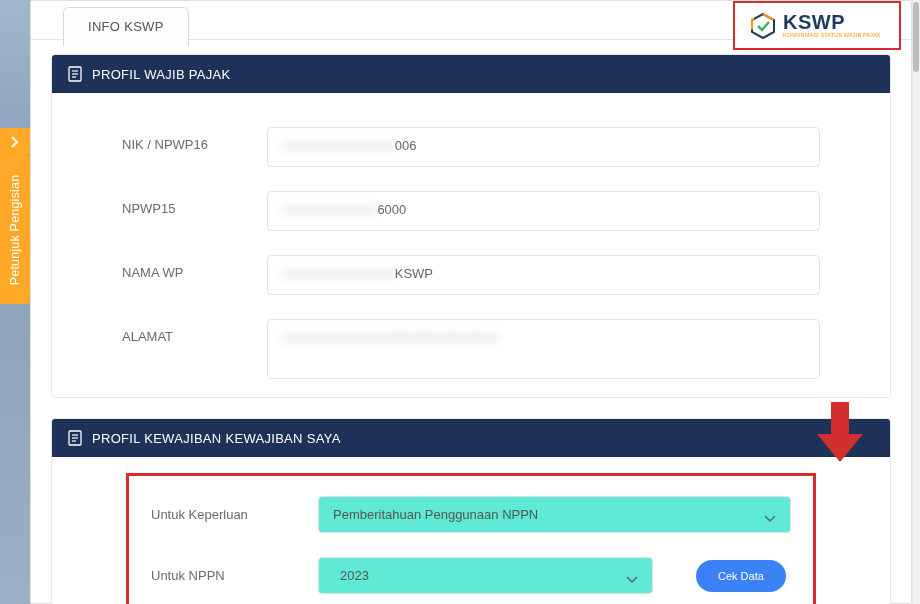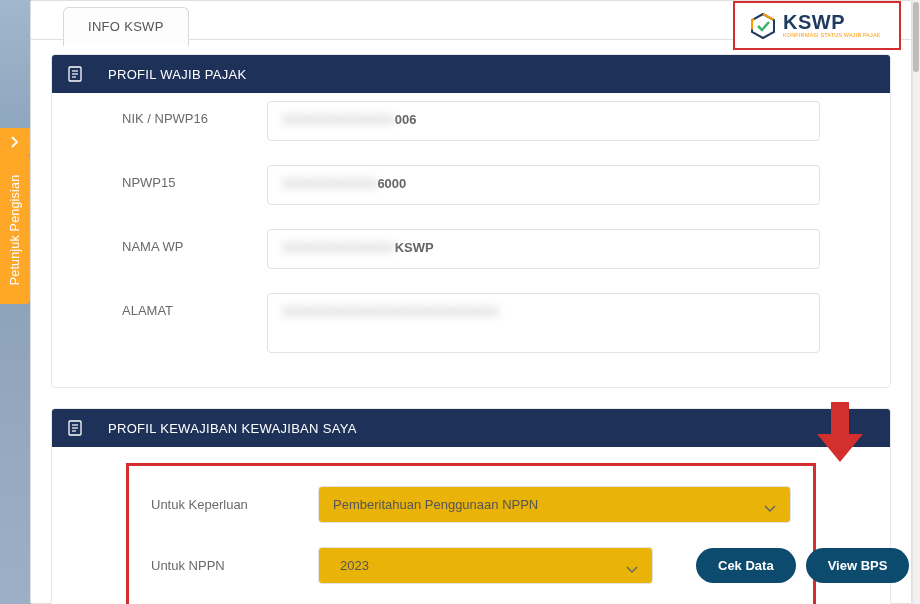--- a/index.html
+++ b/index.html
@@ -22,48 +22,48 @@
     .logo-hex { width: 28px; height: 28px; margin-right: 6px; position: relative; flex-shrink: 0; }
     .logo-text-col { display: flex; flex-direction: column; line-height: 1; }
     .logo-main { font-size: 20px; font-weight: 700; color: #1e3a5f; letter-spacing: .5px; }
     .logo-sub { font-size: 5.5px; color: #ff9800; letter-spacing: .15px; margin-top: 1px; }
 
     .content { position: absolute; top: 38px; left: 0; right: 0; bottom: 0; background: #fff;
       border-top: 1px solid #e0e0e0; padding-top: 14px; overflow: visible; }
 
     .panel { margin: 0 20px 20px; border: 1px solid #e8e8e8; border-radius: 4px; background: #fff; }
     .panel-header { background: #1e3158; color: #fff; padding: 11px 16px; display: flex;
-      align-items: center; gap: 26px; font-size: 13px; font-weight: 500; letter-spacing: .3px;
+      align-items: center; gap: 10px; font-size: 13px; font-weight: 500; letter-spacing: .3px;
       border-radius: 3px 3px 0 0; }
     .doc-icon { width: 14px; height: 16px; display: inline-block; }
-    .panel-body { padding: 8px 70px 18px; }
+    .panel-body { padding: 34px 70px 18px; }
 
     .row { display: flex; align-items: flex-start; margin-bottom: 24px; }
-    .row:last-child { margin-bottom: 16px; }
+    .row:last-child { margin-bottom: 0; }
     .row-label { width: 145px; padding-top: 10px; color: #6a6a6a; font-size: 13px; flex-shrink: 0; }
     .row-field { flex: 1; }
 
     .input { width: 100%; padding: 10px 14px; border: 1px solid #e2e2e2; border-radius: 4px;
-      font-size: 13px; color: #666; background: #fff; min-height: 40px; position: relative; font-weight: bold; }
+      font-size: 13px; color: #666; background: #fff; min-height: 40px; position: relative; }
     .textarea { min-height: 60px; }
     .blur { filter: blur(4px); color: #c2c2c2; display: inline; }
 
     .red-box { border: 3px solid #d32f2f; margin: 0 48px; padding: 20px 22px 24px; }
     .row2 { display: flex; align-items: center; gap: 27px; }
     .row2 + .row2 { margin-top: 24px; }
     .row2-label { width: 140px; color: #6a6a6a; font-size: 13px; flex-shrink: 0; }
     .select { flex: 1; padding: 10px 36px 10px 14px; border: 1px solid #e2e2e2; border-radius: 4px;
-      font-size: 13px; color: #555; background: #eab308; position: relative; }
+      font-size: 13px; color: #555; background: #5eead4; position: relative; }
     .select .chev { position: absolute; right: 14px; top: 50%; transform: translateY(-50%);
       width: 12px; height: 8px; }
     .half { flex: 0 0 335px; padding-left: 21px; }
 
     .btns { display: flex; gap: 10px; margin-left: 16px; }
-    .btn { padding: 10px 22px; background: #0c4a6e; color: #fff; border: none; border-radius: 20px;
-      font-size: 13px; font-weight: 700; cursor: pointer; white-space: nowrap; }
+    .btn { padding: 10px 22px; background: #3b82f6; color: #fff; border: none; border-radius: 20px;
+      font-size: 11px; font-weight: 400; cursor: pointer; white-space: nowrap; }
 
     .side-tab { position: absolute; left: 0; top: 128px; z-index: 50; }
     .side-arrow { background: #ffa726; width: 30px; height: 28px; display: flex; align-items: center;
       justify-content: center; border-radius: 0 0 4px 0; }
     .side-arrow svg { width: 8px; height: 12px; }
     .side-body { background: #ffa726; width: 30px; height: 148px; display: flex; align-items: center;
       justify-content: center; border-radius: 0 0 4px 0; }
     .side-text { color: #fff; font-size: 12.5px; transform: rotate(-90deg); white-space: nowrap;
       letter-spacing: .2px; }
 
@@ -190,21 +190,20 @@
           <div class="row2">
             <div class="row2-label">Untuk NPPN</div>
             <div class="select half">
               <span>2023</span>
               <span class="chev"><svg viewBox="0 0 12 8">
                     <path d="M1 1 L6 6 L11 1" stroke="#666" stroke-width="1.5" fill="none"></path>
                   </svg></span>
             </div>
             <div class="btns">
               <button class="btn">Cek Data</button>
-              <button class="btn">View BPS</button>
             </div>
           </div>
         </div>
       </div>
     </div>
   </div>
 </div>
 
 <div class="scrollbar">
   <div class="thumb"></div>

